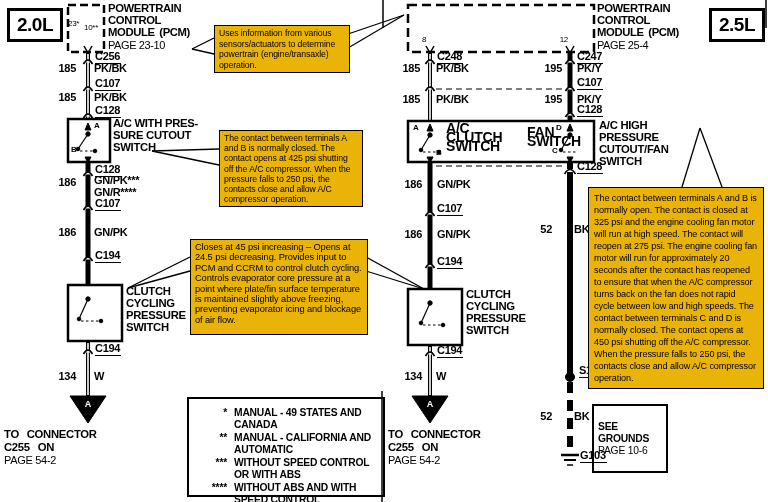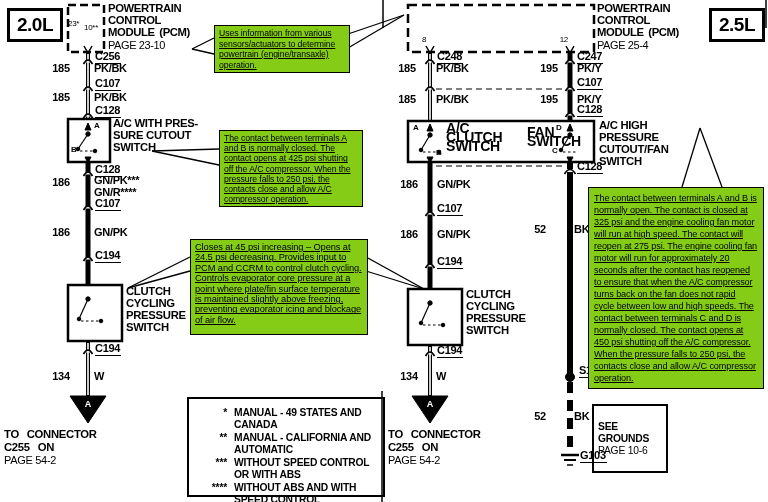--- a/index.html
+++ b/index.html
@@ -8,27 +8,27 @@
   .abs{position:absolute;}
   svg.layer{position:absolute;left:0;top:0;}
   .badge{border:3px solid #000;display:flex;align-items:center;justify-content:center;
          font-size:19px;font-weight:bold;letter-spacing:-0.5px;}
   .pcm-title{font-size:11.3px;font-weight:bold;line-height:11.8px;white-space:pre-line;
              letter-spacing:-0.4px;word-spacing:2px;}
   .pageref{font-size:11px;letter-spacing:-0.4px;}
   .pin{font-size:8px;font-weight:normal;letter-spacing:-0.3px;}
   .conn{font-size:11px;font-weight:bold;letter-spacing:-0.3px;border-bottom:1.6px solid #000;
         line-height:1.05;display:inline-block;padding:0 1px 0 0;}
-  .wnum{font-size:11px;font-weight:bold;text-align:center;letter-spacing:-0.3px;}
+  .wnum{font-size:11px;font-weight:bold;text-align:right;letter-spacing:-0.3px;}
   .wcol{font-size:11px;font-weight:bold;letter-spacing:-0.3px;}
   .biglabel{font-size:11.3px;font-weight:bold;line-height:12px;white-space:pre-line;
             letter-spacing:-0.3px;}
   .term{font-size:8px;font-weight:bold;}
   .inbox{font-size:14px;font-weight:bold;line-height:9px;white-space:pre-line;letter-spacing:-0.2px;}
-  .callout{border:1.8px solid #000;background:#84cc16;letter-spacing:-0.1px;padding:2px 4px;text-decoration:underline;}
+  .callout{border:1.8px solid #000;background:#eab308;letter-spacing:-0.1px;padding:2px 4px;}
   .c1{font-size:8.7px;line-height:10.5px;}
   .c2{font-size:8.7px;line-height:10.2px;}
   .c3{font-size:9.3px;line-height:10.4px;}
   .c4{font-size:9.1px;line-height:12px;padding:4px 5px;}
   .notesbox{border:2.5px solid #000;display:grid;grid-template-columns:34px 1fr;column-gap:7px;
             row-gap:2px;font-size:10.3px;font-weight:bold;line-height:11.5px;padding:8px 6px 6px 4px;
             letter-spacing:-0.2px;align-content:start;}
   .stars{text-align:right;}
   .grounds{border:2px solid #000;padding:15px 4px;font-size:10.3px;line-height:11.8px;
            letter-spacing:-0.2px;}

